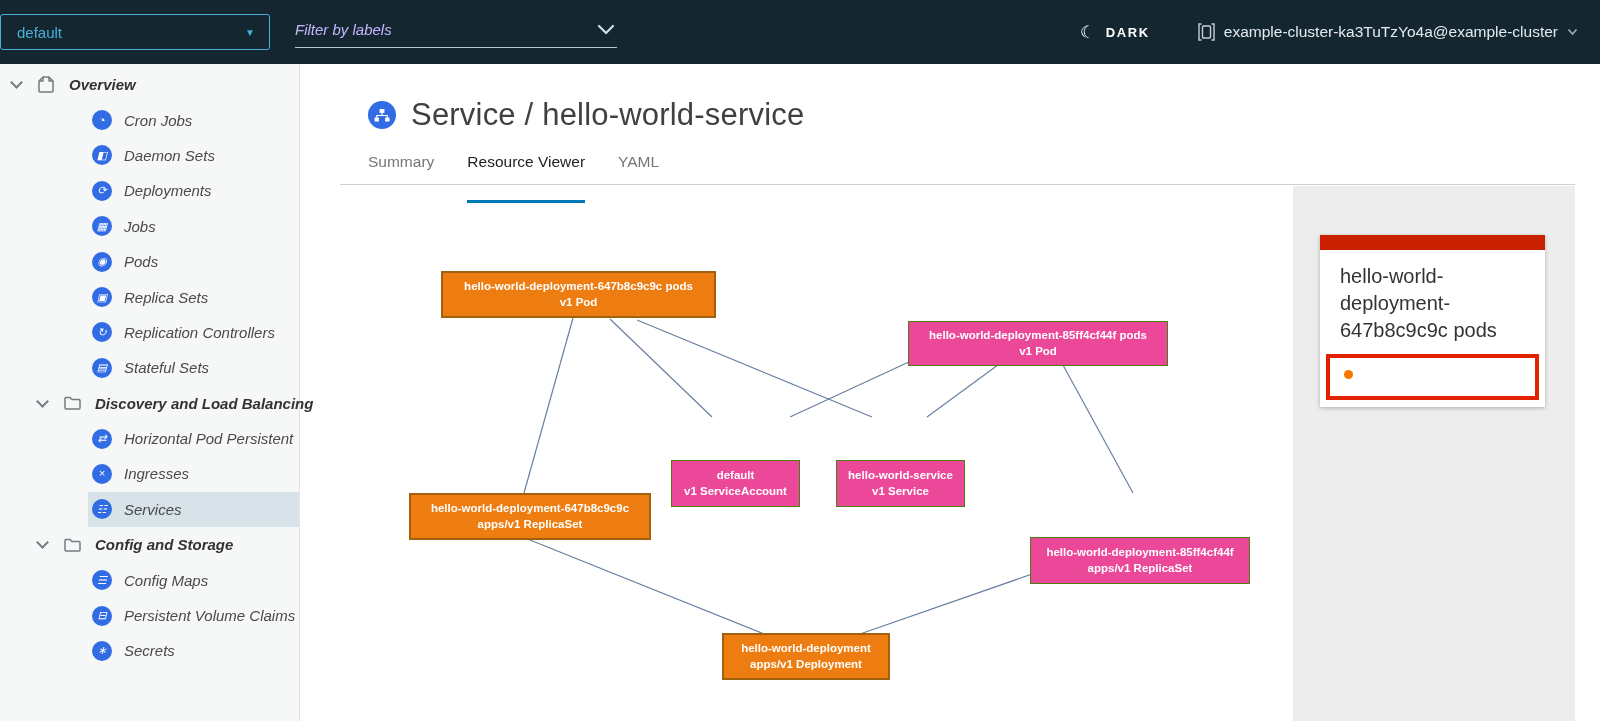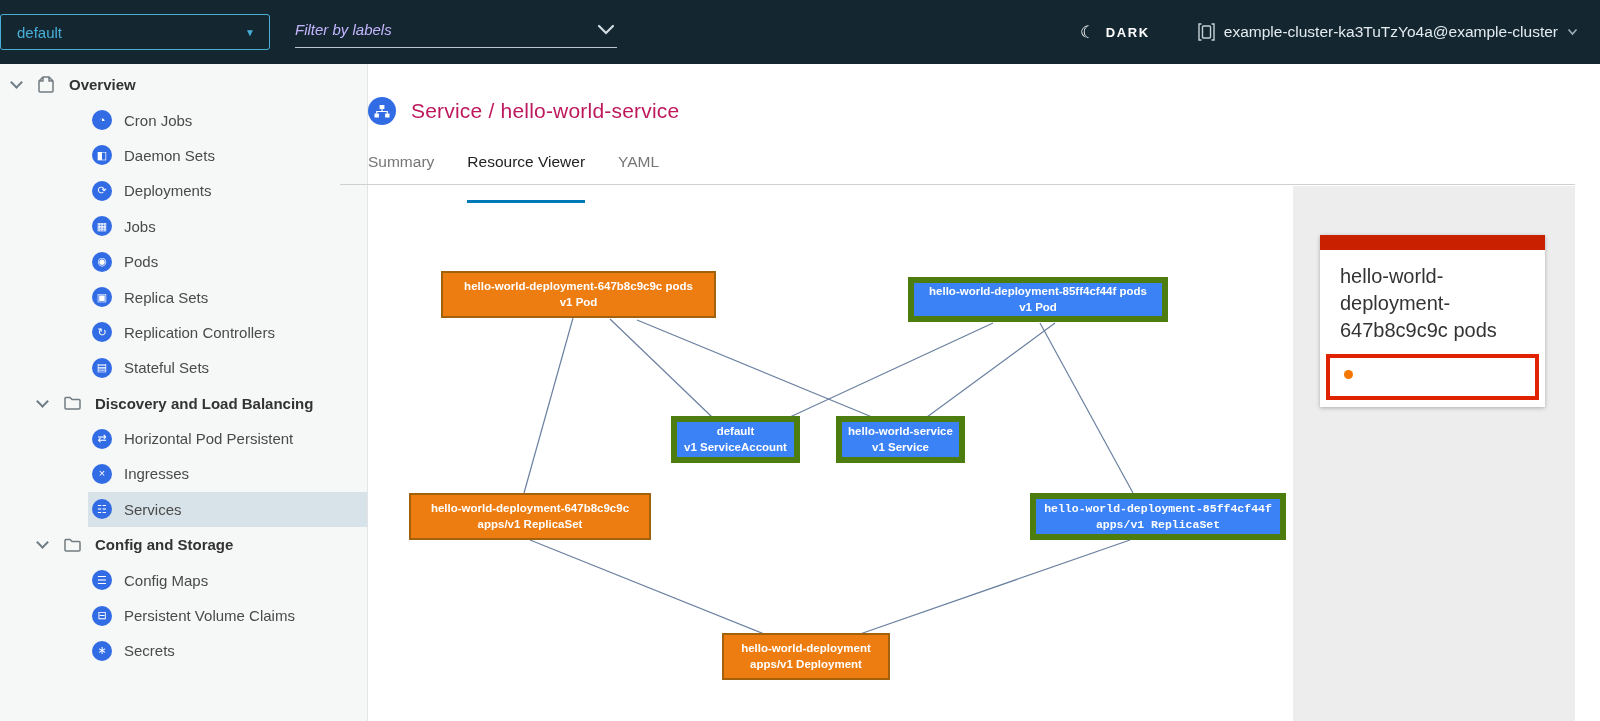--- a/index.html
+++ b/index.html
@@ -34,22 +34,22 @@
     font-family:inherit; font-size:13px; font-weight:700; letter-spacing:1.6px;
   }
   .moon { font-size:17px; font-weight:400; }
   .cluster-select {
     margin-left:42px; margin-right:22px; display:flex; align-items:center; gap:9px;
     color:#e4ebef; font-size:15.5px; cursor:pointer;
   }
 
   
   .sidebar {
-    position:absolute; top:64px; left:0; width:368px; height:657px;
-    background:#f6f7f7; border-right:1px solid #e2e4e5; padding-top:3px;
+    position:absolute; top:64px; left:0; width:300px; height:657px;
+    background:#f6f7f7; border-right:1px solid #e2e4e5; padding-top:3px;font-style:italic;
   }
   .nav-row { height:35.4px; display:flex; align-items:center; cursor:pointer; font-size:15px; color:#4a4a4a; }
   .nav-row .lbl { margin-left:12px; white-space:nowrap; }
   .nav-row .grp { font-weight:700; color:#333; }
   .lvl0 { padding-left:10px; }
   .lvl1 { padding-left:36px; }
   .lvl2 { margin-left:88px; padding-left:4px; }
   .lvl2.selected { background:#d8e3e9; }
   .chev {
     width:9px; height:9px; border-right:2px solid #6d7c85; border-bottom:2px solid #6d7c85;
@@ -61,37 +61,37 @@
     background:#326ce5; color:#fff; display:flex; align-items:center; justify-content:center;
     font-size:11px; line-height:1;
   }
 
   
   .page-head { position:absolute; left:368px; top:97px; display:flex; align-items:center; gap:15px; }
   .svc-badge {
     width:28px; height:28px; border-radius:50%; background:#326ce5;
     display:flex; align-items:center; justify-content:center; flex:0 0 auto;
   }
-  .page-title { margin:0; font-size:21px; font-weight:400; color:#be185d; letter-spacing:.2px; }
+  .page-title { margin:0; font-size:31px; font-weight:400; color:#404040; letter-spacing:.2px; }
 
   .tabs { position:absolute; left:368px; top:153px; display:flex; gap:33px; }
   .tab { font-size:15.5px; color:#767676; padding-bottom:29px; cursor:pointer; border-bottom:3px solid transparent; }
   .tab.active { color:#222; border-bottom-color:#0079b8; }
   .head-divider { position:absolute; left:340px; top:184px; width:1235px; height:1px; background:#d0d0d0; }
 
   
   .graph { position:absolute; left:340px; top:186px; width:953px; height:535px; }
   .edges { position:absolute; left:0; top:0; }
   .gnode {
     position:absolute; display:flex; flex-direction:column; justify-content:center;
     color:#fff; font-size:11.5px; font-weight:700; text-align:center; line-height:1.35;
     cursor:pointer;
   }
   .gnode.orange { background:#ee7d11; border:2px solid #a2610c; }
-  .gnode.green  { background:#3b82f6; border:6px solid #4d7c0f; }
+  .gnode.green  { background:#ec4899; border:1px solid #4d7c0f;margin-top:44px; }
 
   
   .detail-panel { position:absolute; left:1293px; top:186px; width:282px; height:535px; background:#ededed; }
   .detail-card {
     position:absolute; left:27px; top:49px; width:225px; background:#fff;
     box-shadow:0 1px 4px rgba(0,0,0,.28);
   }
   .card-bar { height:15px; background:#c92100; }
   .card-title { padding:13px 16px 10px 20px; font-size:20px; line-height:27px; color:#333; }
   .status-box { margin:0 6px 7px 6px; border:4px solid #e12200; height:46px; position:relative; }
@@ -296,21 +296,21 @@
     <span>v1 ServiceAccount</span>
   </div>
   <div class="gnode green" style="left:496px;top:230px;width:129px;height:47px;">
     <span>hello-world-service</span>
     <span>v1 Service</span>
   </div>
   <div class="gnode orange" style="left:69px;top:307px;width:242px;height:47px;">
     <span>hello-world-deployment-647b8c9c9c</span>
     <span>apps/v1 ReplicaSet</span>
   </div>
-  <div class="gnode green" style="left:690px;top:307px;width:256px;height:47px;font-family:Liberation Mono, monospace;">
+  <div class="gnode green" style="left:690px;top:307px;width:220px;height:47px;">
     <span>hello-world-deployment-85ff4cf44f</span>
     <span>apps/v1 ReplicaSet</span>
   </div>
   <div class="gnode orange" style="left:382px;top:447px;width:168px;height:47px;">
     <span>hello-world-deployment</span>
     <span>apps/v1 Deployment</span>
   </div>
 </div>
 
 <aside class="detail-panel">

